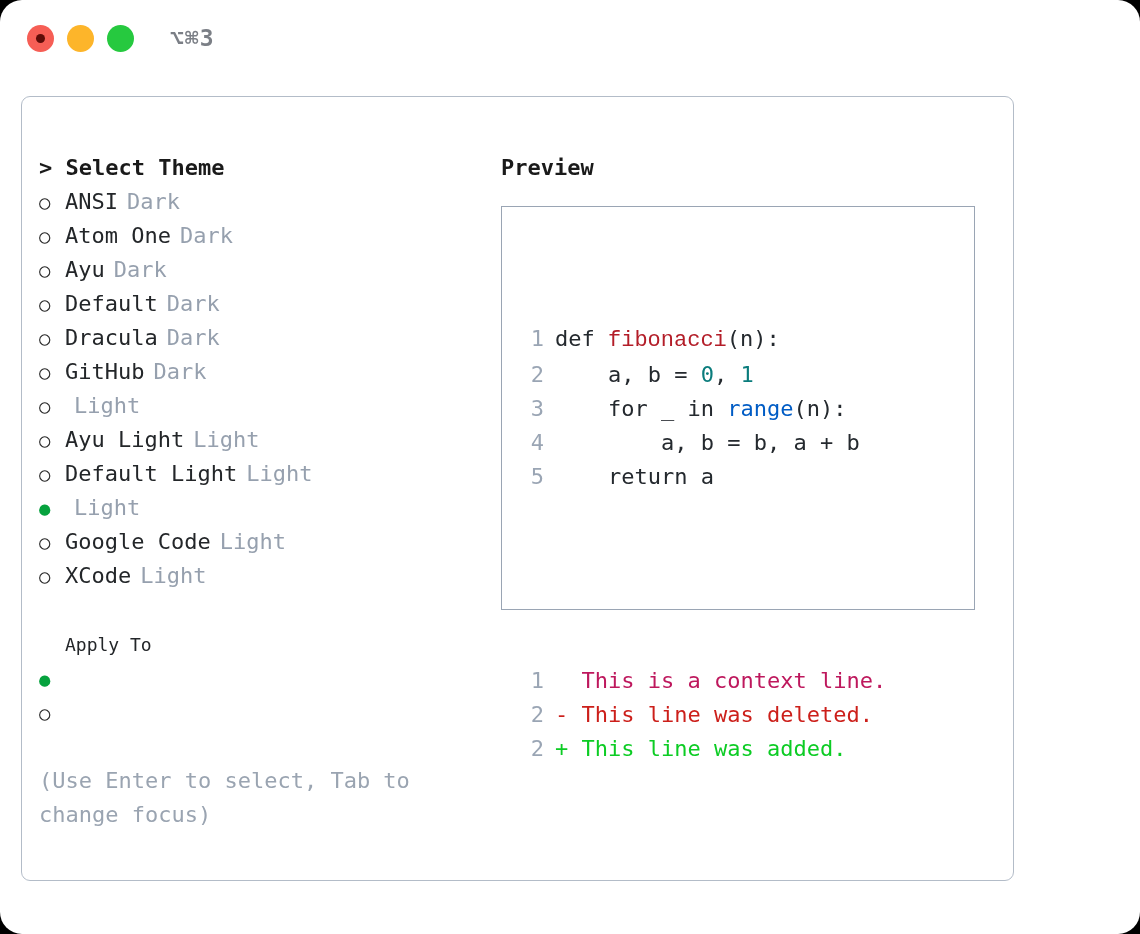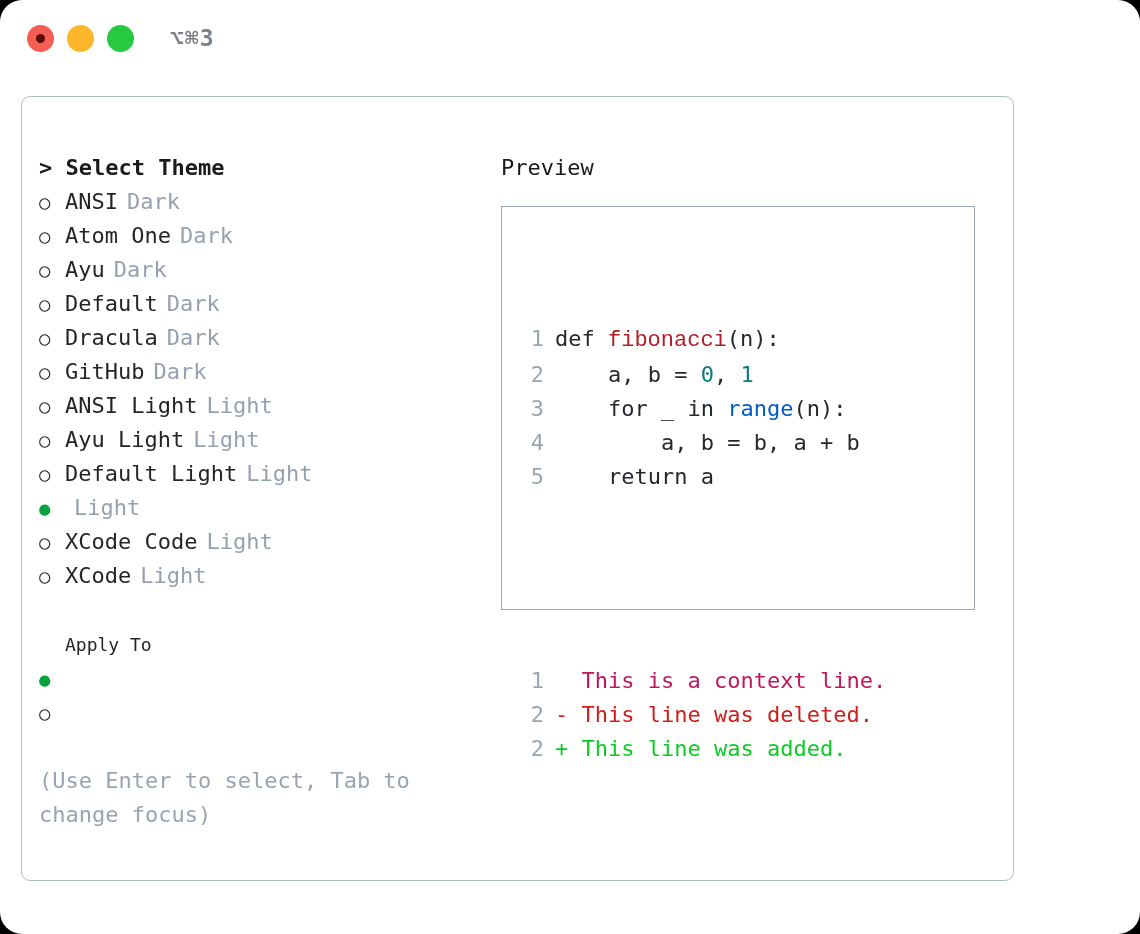--- a/index.html
+++ b/index.html
@@ -132,21 +132,21 @@
 
   
   .right-pane {
     position: absolute;
     left: 479px;
     top: 54px;
     width: 490px;
   }
   .preview-title {
     font-size: 22px;
-    font-weight: normal;
+    font-weight: bold;
     color: #1a1a1a;
     line-height: 34px;
   }
   .preview-box {
     margin-top: 21px;
     width: 474px;
     height: 404px;
     border: 1px solid #9aa5b4;
     background: #ffffff;
     box-sizing: border-box;
@@ -195,25 +195,25 @@
 
     <div class="left-pane">
       <div class="heading">&gt; Select Theme</div>
       <div id="theme-list">
           <div class="opt-row"><span class="bullet">○</span><span class="opt-name">ANSI</span><span class="opt-tag">Dark</span></div>
           <div class="opt-row"><span class="bullet">○</span><span class="opt-name">Atom One</span><span class="opt-tag">Dark</span></div>
           <div class="opt-row"><span class="bullet">○</span><span class="opt-name">Ayu</span><span class="opt-tag">Dark</span></div>
           <div class="opt-row"><span class="bullet">○</span><span class="opt-name">Default</span><span class="opt-tag">Dark</span></div>
           <div class="opt-row"><span class="bullet">○</span><span class="opt-name">Dracula</span><span class="opt-tag">Dark</span></div>
           <div class="opt-row"><span class="bullet">○</span><span class="opt-name">GitHub</span><span class="opt-tag">Dark</span></div>
-          <div class="opt-row"><span class="bullet">○</span><span class="opt-name">ANSI Light</span><span class="opt-tag">Light</span></div>
+          <div class="opt-row"><span class="bullet">○</span><span class="opt-tag">Light</span></div>
           <div class="opt-row"><span class="bullet">○</span><span class="opt-name">Ayu Light</span><span class="opt-tag">Light</span></div>
           <div class="opt-row"><span class="bullet">○</span><span class="opt-name">Default Light</span><span class="opt-tag">Light</span></div>
           <div class="opt-row"><span class="bullet selected">●</span><span class="opt-tag">Light</span></div>
-          <div class="opt-row"><span class="bullet">○</span><span class="opt-name">XCode Code</span><span class="opt-tag">Light</span></div>
+          <div class="opt-row"><span class="bullet">○</span><span class="opt-name">Google Code</span><span class="opt-tag">Light</span></div>
           <div class="opt-row"><span class="bullet">○</span><span class="opt-name">XCode</span><span class="opt-tag">Light</span></div>
         </div>
 
       <div class="spacer-row"></div>
 
       <div class="opt-row">
         <span class="bullet blank">○</span>
         <span class="section-title">Apply To</span>
       </div>
       <div id="apply-list">

